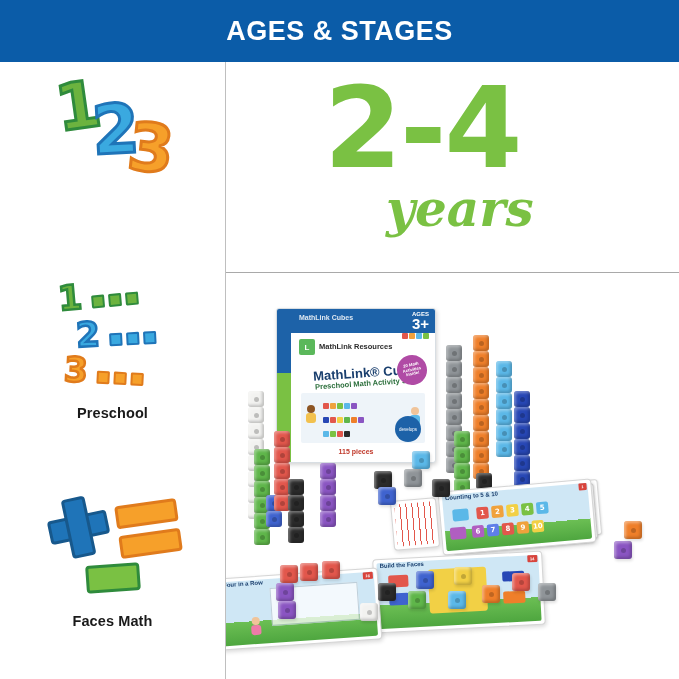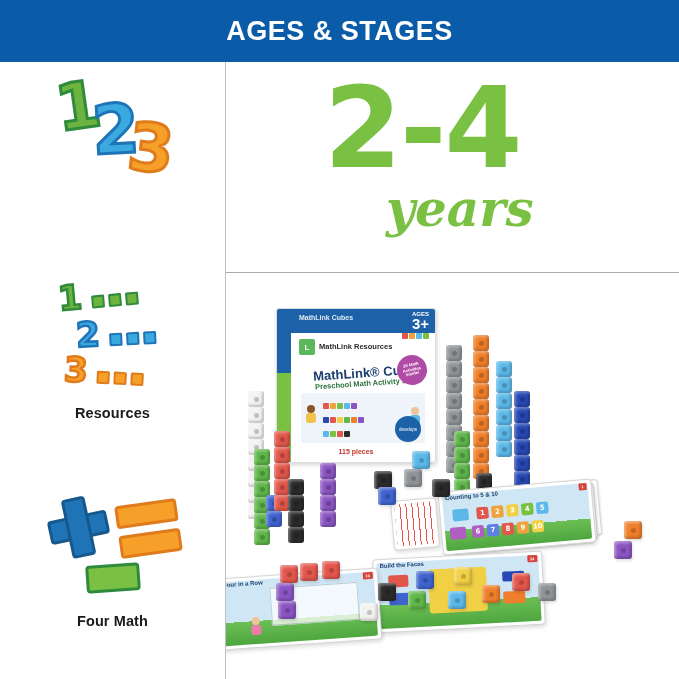--- a/index.html
+++ b/index.html
@@ -357,38 +357,38 @@
         </div>
         <div class="count-row cr3">
           <span class="count-num co">3</span>
           <span class="dots">
             <span class="dot do_"></span>
               <span class="dot do_"></span>
               <span class="dot do_"></span>
           </span>
         </div>
       </div>
-      <div class="feature-label">Resources</div>
+      <div class="feature-label">Preschool</div>
     </div>
 
     <div class="feature" id="feature-math">
       <div class="feature-art">
         <div class="math-art">
           <div class="plus-sign">
             <div class="bar-h"></div>
               <div class="bar-v"></div>
           </div>
           <div class="equals-sign">
             <div class="eq"></div>
               <div class="eq"></div>
           </div>
           <div class="minus-sign"></div>
         </div>
       </div>
-      <div class="feature-label">Four Math</div>
+      <div class="feature-label">Faces Math</div>
     </div>
   </div>
 
   <div class="age-panel">
     <div class="age-range">2-4</div>
     <div class="age-unit">years</div>
   </div>
 
   <div class="photo">
 

